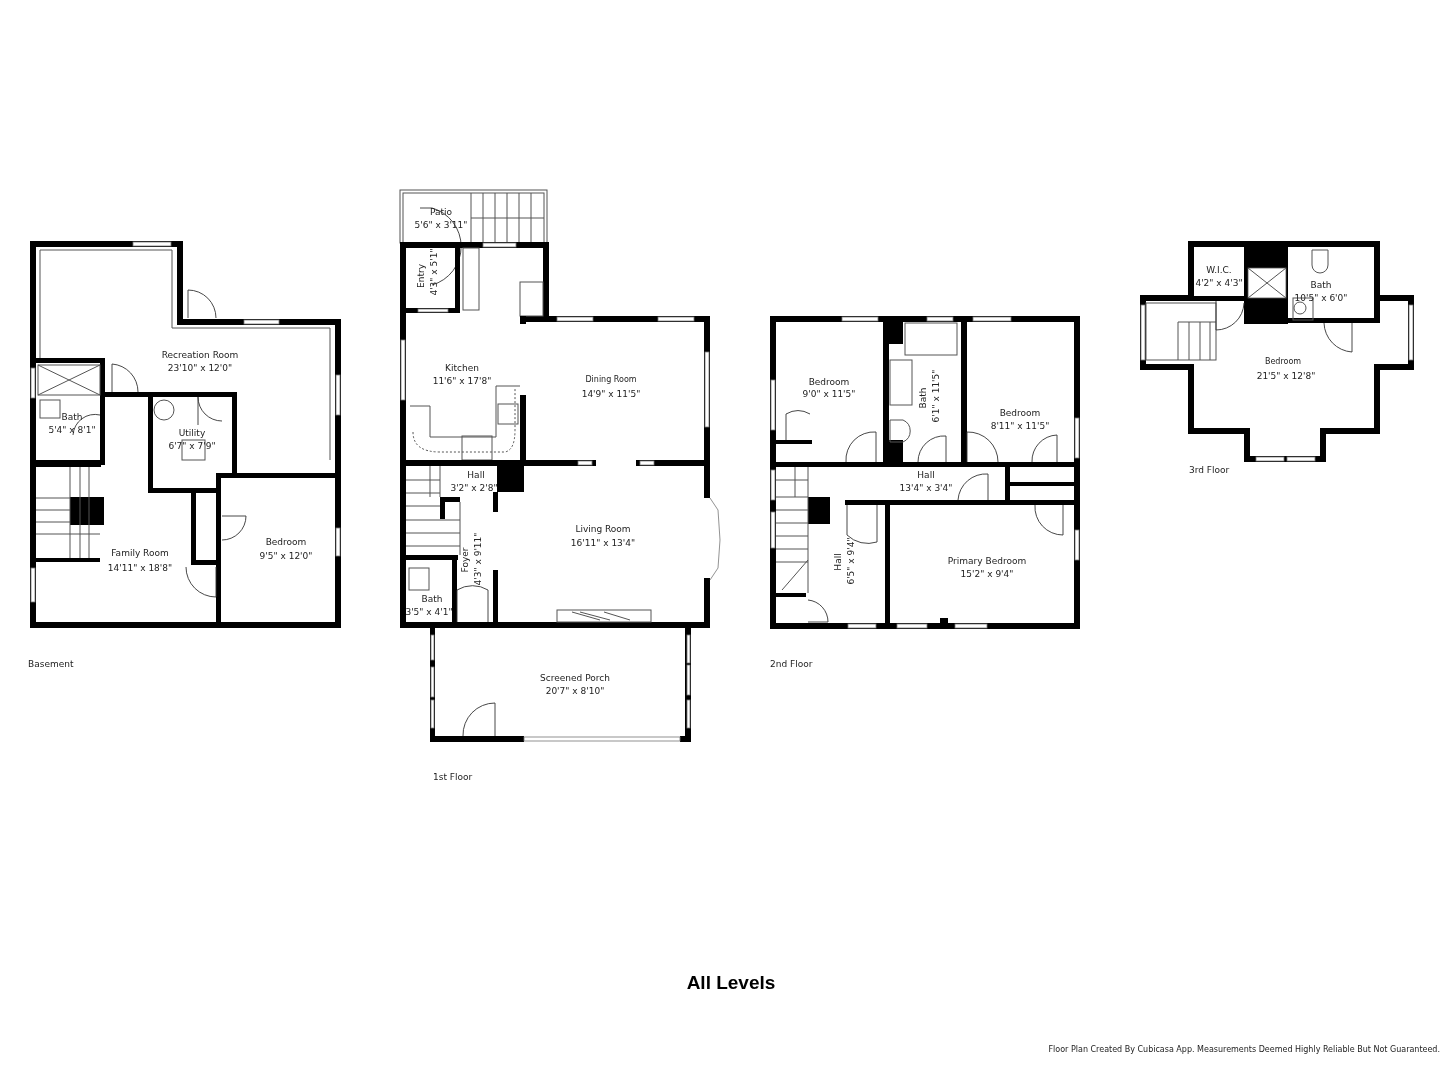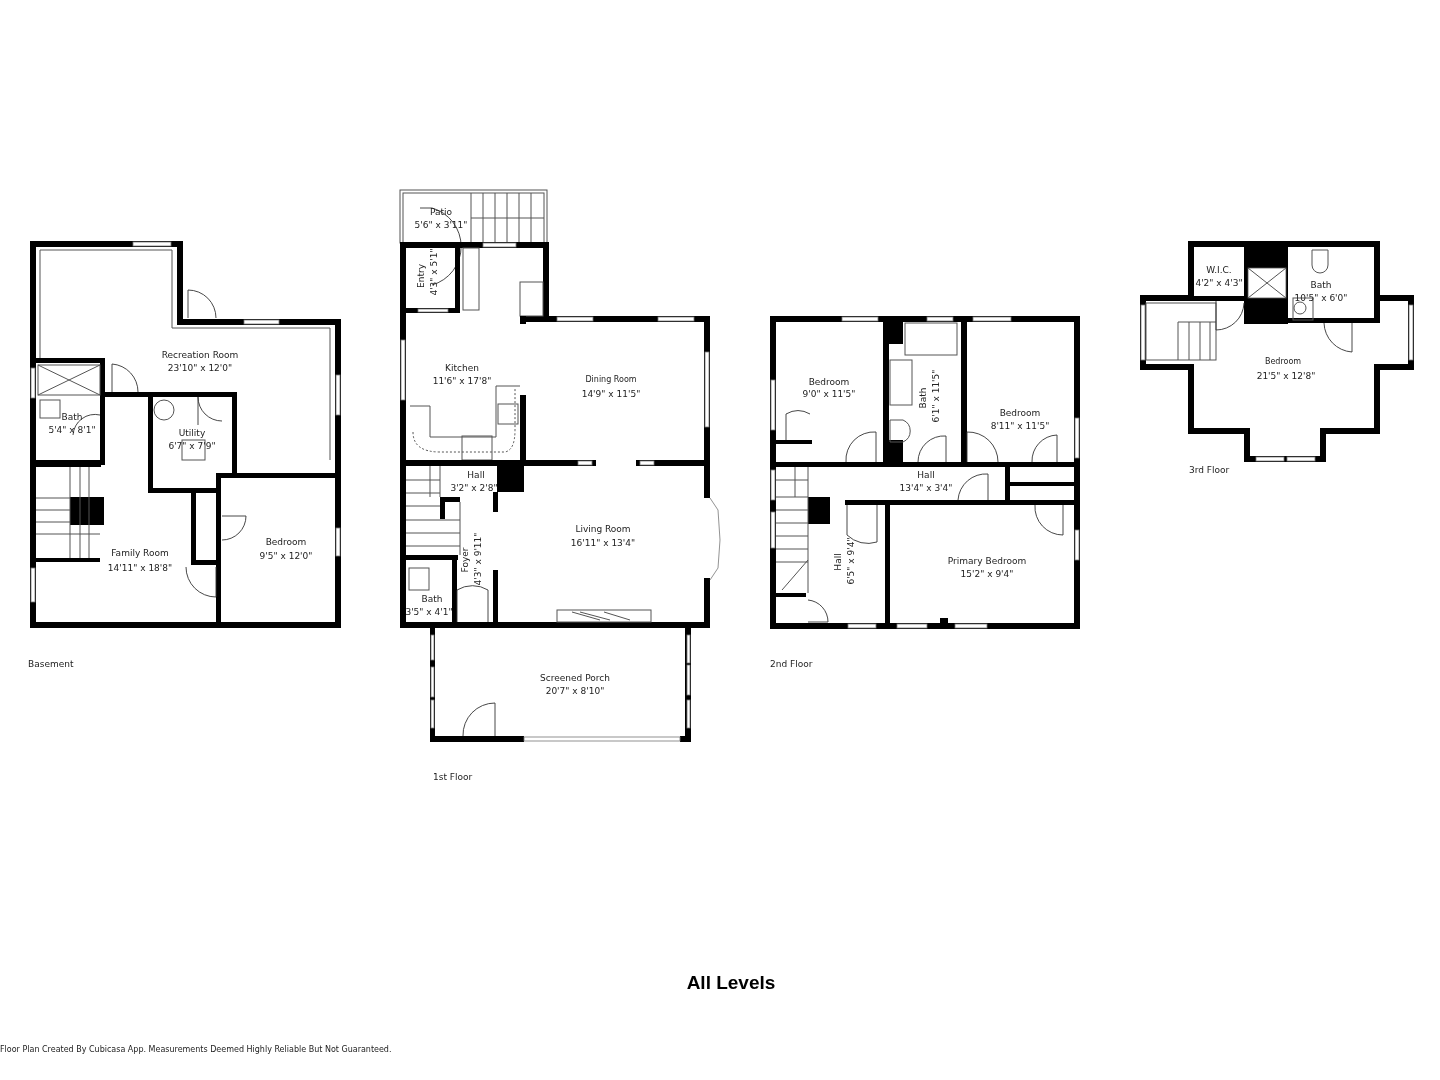--- a/index.html
+++ b/index.html
@@ -6,21 +6,21 @@
   body{width:1440px;height:1080px;position:relative;overflow:hidden;font-family:"DejaVu Sans",sans-serif;}
   svg{position:absolute;left:0;top:0;}
   .wall{fill:#000;}
   .thin{fill:none;stroke:#555;stroke-width:1;}
   .win{fill:#fff;stroke:#777;stroke-width:0.8;}
   .door{fill:none;stroke:#333;stroke-width:0.9;}
   .room-name{font-family:"DejaVu Sans",sans-serif;font-size:9px;fill:#222;text-anchor:middle;}
   .room-dim{font-family:"DejaVu Sans",sans-serif;font-size:9px;fill:#222;text-anchor:middle;}
   .floor-label{font-family:"DejaVu Sans",sans-serif;font-size:9px;fill:#222;}
   .title{position:absolute;left:0;width:1462px;top:972px;text-align:center;font-family:"Liberation Sans",sans-serif;font-weight:bold;font-size:19px;color:#000;}
-  .footer{position:absolute;left:0;width:1440px;top:1045px;text-align:left;font-family:"DejaVu Sans",sans-serif;font-size:8px;color:#222;}
+  .footer{position:absolute;left:0;width:1440px;top:1045px;text-align:right;font-family:"DejaVu Sans",sans-serif;font-size:8px;color:#222;}
 </style>
 </head>
 <body>
 
 <svg width="1440" height="1080" viewBox="0 0 1440 1080">
 
   <g>
 
     <rect class="wall" x="30" y="241" width="6" height="387"></rect>
     <rect class="wall" x="30" y="241" width="153" height="6"></rect>

